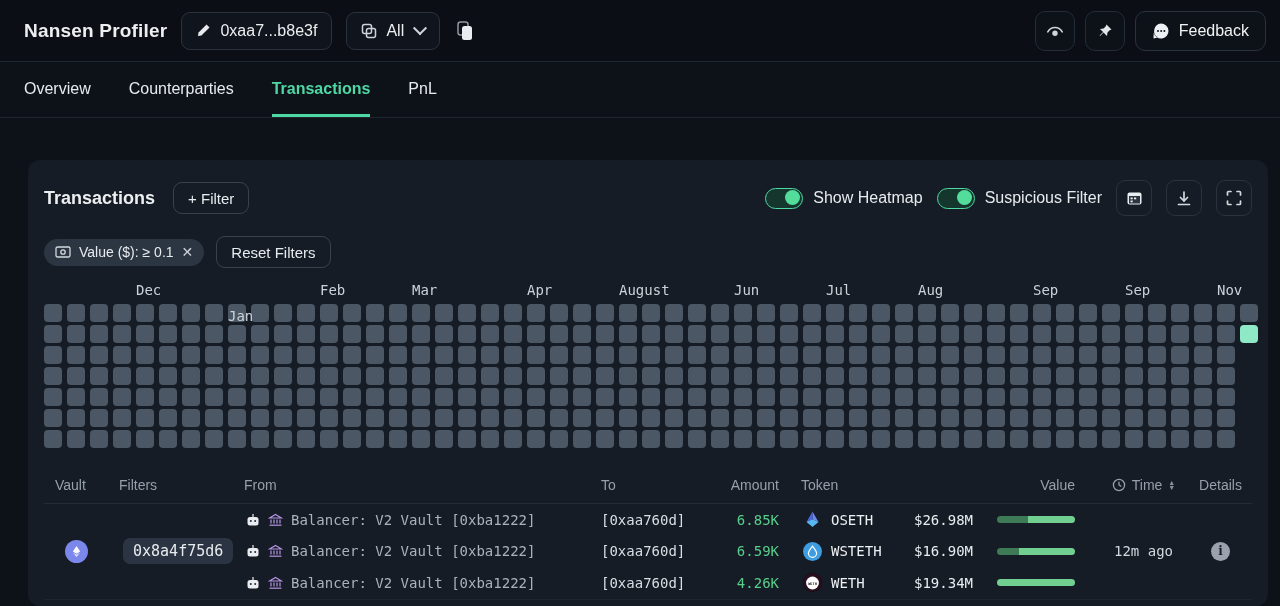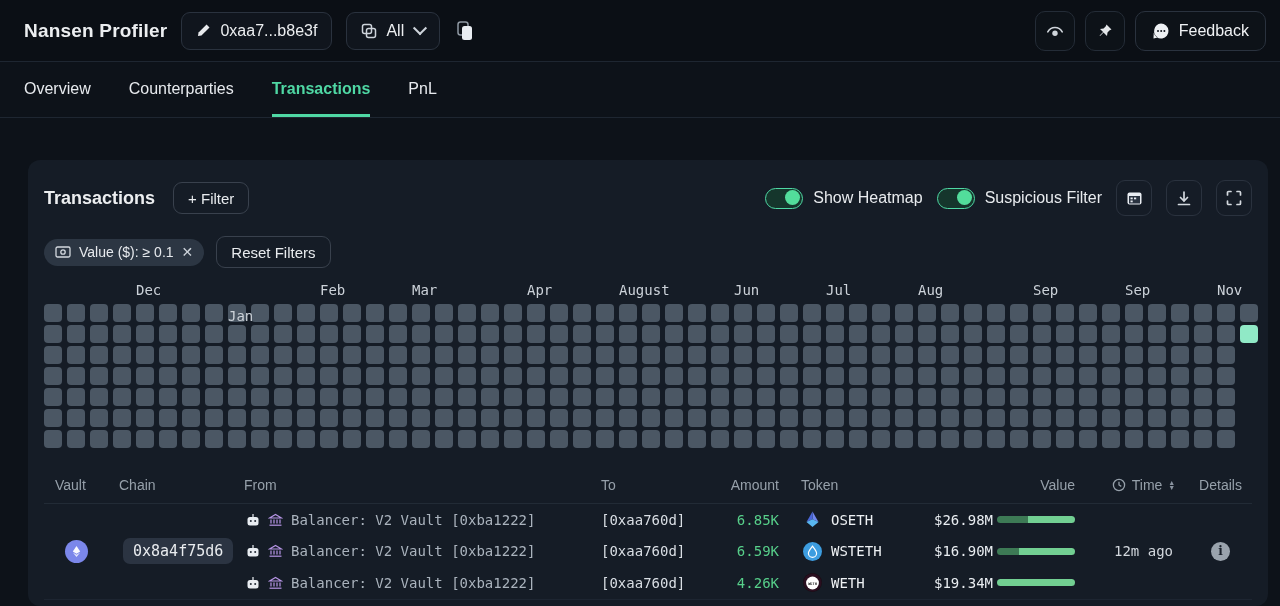--- a/index.html
+++ b/index.html
@@ -74,21 +74,21 @@
   .cellcenter { display:flex; align-items:center; }
   .chain-cell { justify-content:center; }
   .action-cell { padding-left:15px; }
   .badge { background:#2b3442; border-radius:7px; padding:4px 10px; font-size:15px; color:#e9ecef; }
   .line { height:31.5px; display:flex; align-items:center; }
   .from-line { gap:8px; padding-left:13px; font-family:"DejaVu Sans Mono", monospace; font-size:14px; color:#aab3bd; }
   .to-line { padding-left:11px; font-family:"DejaVu Sans Mono", monospace; font-size:14px; color:#d9dee4; }
   .amt-line { justify-content:flex-end; padding-right:11px; font-family:"DejaVu Sans Mono", monospace;
     font-size:14px; color:#57cf8a; }
   .tok-line { gap:9px; padding-left:13px; font-family:"DejaVu Sans Mono", monospace; font-size:14px; color:#eef1f4; }
-  .val-line { justify-content:flex-end; gap:4px; padding-right:21px; }
+  .val-line { justify-content:flex-end; gap:24px; padding-right:21px; }
   .val-text { font-family:"DejaVu Sans Mono", monospace; font-size:14px; color:#e9edf1; }
   .vbar { width:78px; height:7px; border-radius:4px; overflow:hidden; display:flex; }
   .seg-dark { background:#3d7a55; height:100%; }
   .seg-light { background:#72cf92; height:100%; }
   .time-cell { justify-content:center; font-family:"DejaVu Sans Mono", monospace; font-size:14px; color:#d2d7dd; }
   .det-cell { justify-content:center; }
   .info-dot { width:19px; height:19px; border-radius:50%; background:#9aa3ad; color:#1a212b;
     font-size:12px; font-weight:bold; display:flex; align-items:center; justify-content:center;
     font-family:"DejaVu Serif", serif; cursor:pointer; }
 
@@ -627,21 +627,21 @@
           <div class="hm-cell" style="grid-area: 6 / 52;"></div>
           <div class="hm-cell" style="grid-area: 7 / 52;"></div>
           <div class="hm-cell" style="grid-area: 1 / 53;"></div>
           <div class="hm-cell active" style="grid-area: 2 / 53;"></div>
         </div>
     </div>
 
     <div class="tbl">
       <div class="trow thead">
         <div class="th">Vault</div>
-        <div class="th">Chain</div>
+        <div class="th">Filters</div>
         <div class="th">From</div>
         <div class="th">To</div>
         <div class="th right">Amount</div>
         <div class="th">Token</div>
         <div class="th vright">Value</div>
         <div class="th center">
           <span style="display:flex">
             <svg width="14" height="14" viewBox="0 0 14 14" fill="none" stroke="#96a0aa" stroke-width="1.3">
               <circle cx="7" cy="7" r="5.6"></circle>
                 <path d="M7 3.8 V7 l2.3 1.4"></path>

